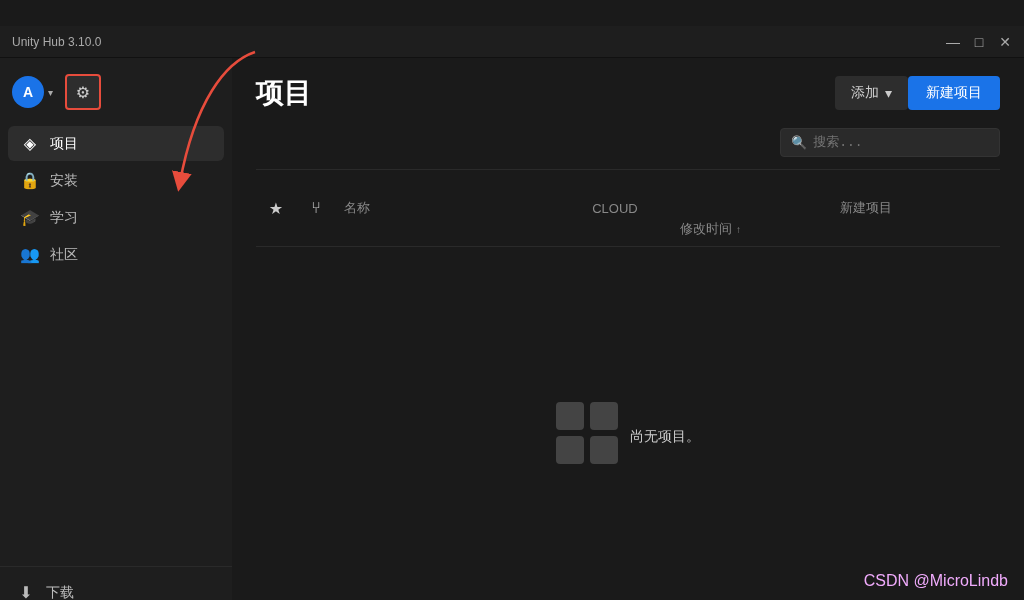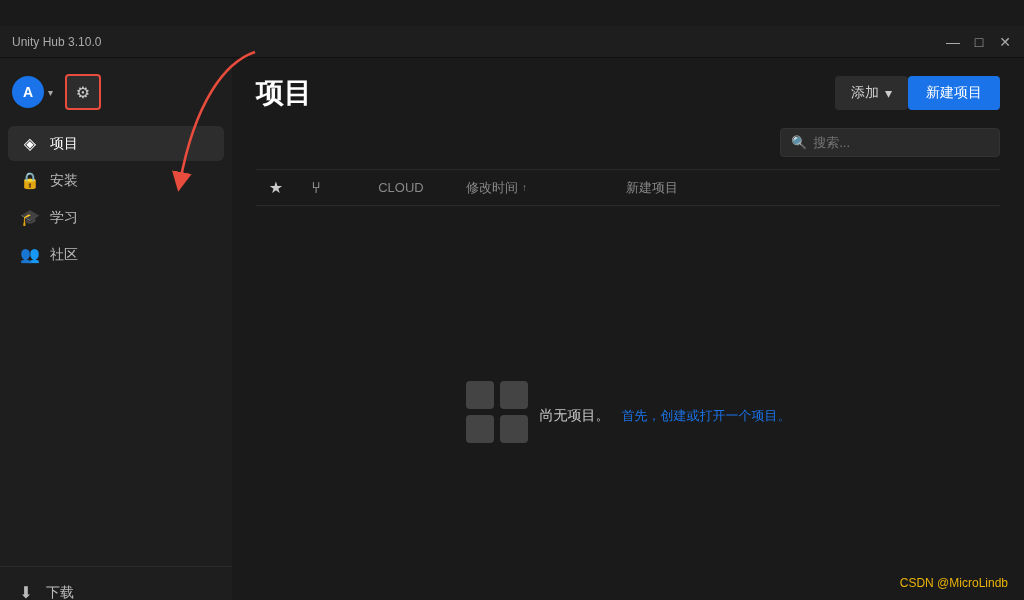--- a/index.html
+++ b/index.html
@@ -215,21 +215,21 @@
       color: #666;
       font-size: 13px;
     }
     .search-input {
       background: transparent;
       border: none;
       color: #aaa;
       font-size: 13px;
       outline: none;
       width: 100%;
-      font-family: Liberation Sans, sans-serif;
+      font-family: Liberation Mono, monospace;
     }
 
     
     .table-header {
       display: flex;
       align-items: center;
       padding: 8px 0;
       border-bottom: 1px solid #2a2a2a;
       border-top: 1px solid #2a2a2a;
       margin: 0 24px;
@@ -256,20 +256,21 @@
       color: #888;
       text-align: center;
     }
     .col-modified {
       width: 160px;
       font-size: 13px;
       color: #888;
       display: flex;
       align-items: center;
       gap: 4px;
+      margin-top: 42px;
     }
     .col-editor {
       width: 160px;
       font-size: 13px;
       color: #888;
     }
     .sort-arrow {
       font-size: 10px;
       color: #888;
     }
@@ -303,22 +304,22 @@
       font-size: 13px;
       color: #1a73e8;
       cursor: pointer;
     }
 
     
     .watermark {
       position: absolute;
       bottom: 10px;
       right: 16px;
-      font-size: 12px;
-      color: #eab308;
+      font-size: 16px;
+      color: #f0abfc;
     }
 
     
     .settings-btn-highlighted {
       border: 2px solid #e74c3c;
     }
 
     
     .arrow-container {
       position: absolute;
@@ -404,37 +405,37 @@
       </div>
     </div>
 
     <div class="table-header">
       <div class="col-star">
         <span>★</span>
       </div>
       <div class="col-branch">
         <span>⑂</span>
       </div>
+      <div class="col-name">名称</div>
       <div class="col-cloud">CLOUD</div>
       <div class="col-modified">
         <span>修改时间</span>
         <span class="sort-arrow">↑</span>
       </div>
       <div class="col-editor">新建项目</div>
     </div>
 
     <div class="empty-state">
       <div class="empty-icon">
         <div class="empty-icon-block"></div>
         <div class="empty-icon-block"></div>
         <div class="empty-icon-block"></div>
         <div class="empty-icon-block"></div>
       </div>
       <div class="empty-title">尚无项目。</div>
-      <div class="empty-subtitle">首先，创建或打开一个项目。</div>
     </div>
   </div>
 </div>
 
 <div class="arrow-container">
   <svg class="arrow-svg" viewBox="0 0 120 160">
     <defs>
       <marker id="arrowhead" markerWidth="8" markerHeight="8" refX="4" refY="4" orient="auto">
         <path d="M0,0 L8,4 L0,8 Z" fill="#e74c3c"></path>
       </marker>

